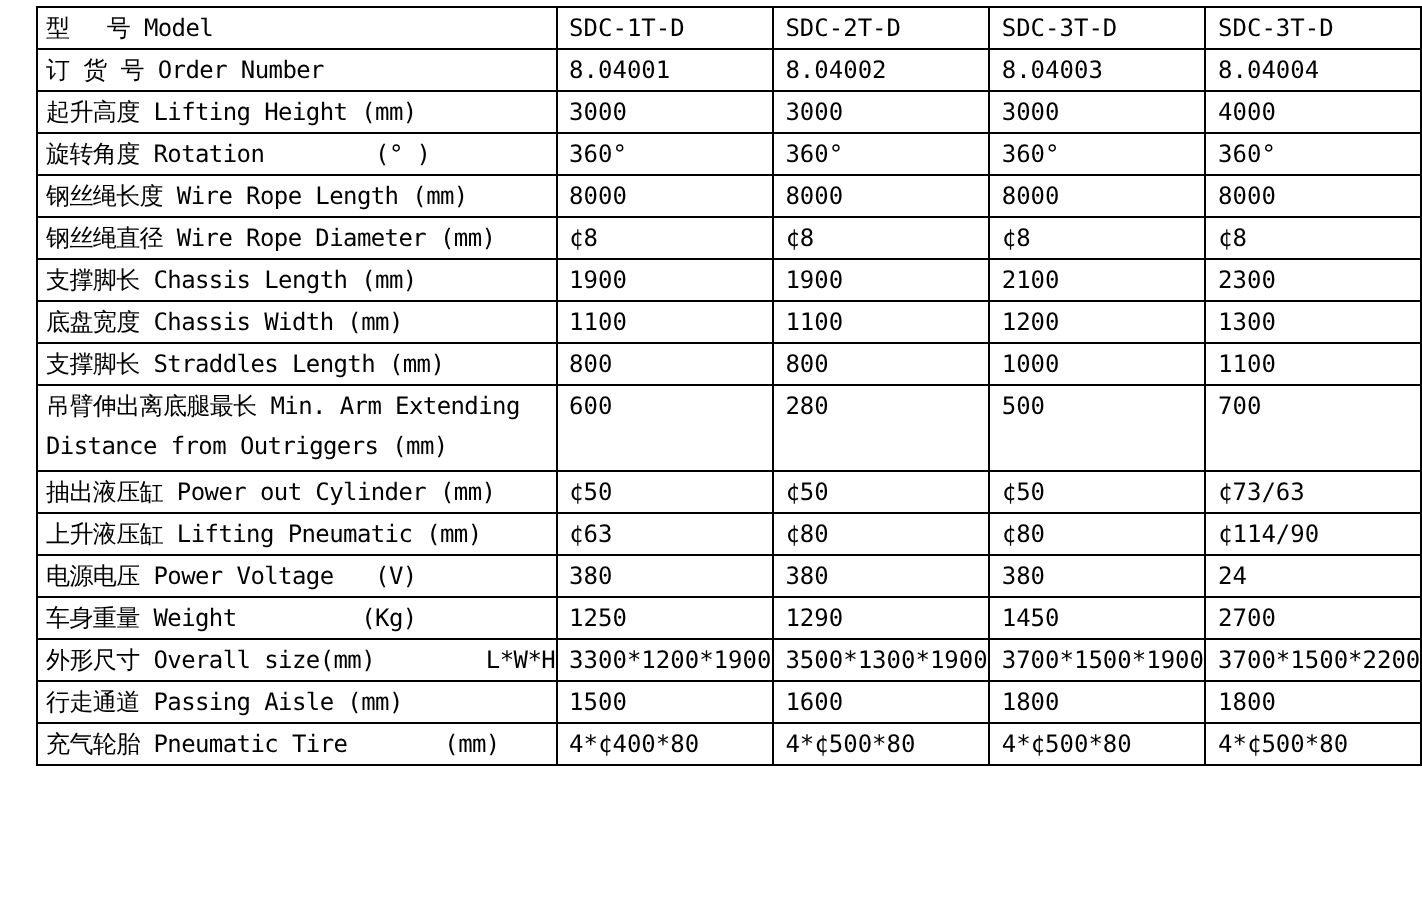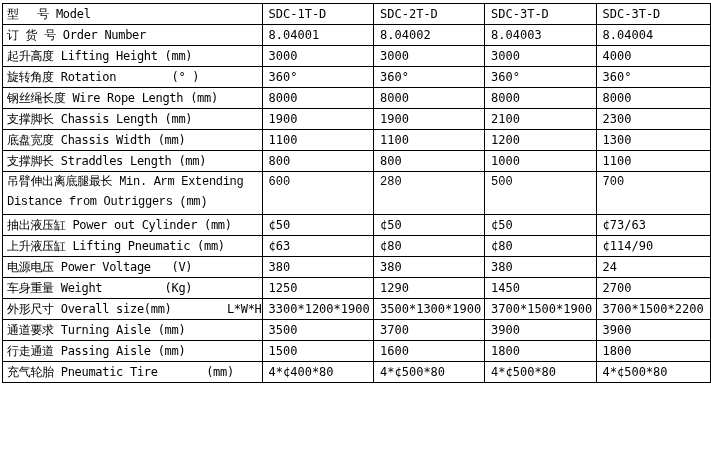--- a/index.html
+++ b/index.html
@@ -12,40 +12,40 @@
   }
   .spec-wrap {
     position: absolute;
     left: 2px;
     top: 3px;
   }
   table.spec {
     border-collapse: collapse;
     table-layout: fixed;
     background: #ffffff;
+    margin-left: 16px;
   }
   table.spec td {
     border: 1px solid #000000;
     font-family: "DejaVu Sans Mono", "Liberation Mono", monospace;
     font-size: 12px;
     line-height: 20px;
     color: #000000;
     white-space: pre;
     overflow: hidden;
     vertical-align: top;
     padding: 0 0 0 6px;
     height: 20px;
   }
   table.spec td.label-cell {
     padding-left: 4px;
     letter-spacing: -0.3px;
   }
   table.spec tr.double td {
     height: 42px;
-    font-family: Liberation Mono, monospace;
   }
   col.c-label { width: 241px; }
   col.c-v1 { width: 115px; }
   col.c-v2 { width: 114px; }
   col.c-v3 { width: 115px; }
   col.c-v4 { width: 121px; }
 </style>
 </head>
 <body>
 
@@ -86,20 +86,27 @@
           <td>360°</td>
           <td>360°</td>
           <td>360°</td>
         </tr>
         <tr>
           <td class="label-cell">钢丝绳长度 Wire Rope Length (mm)</td>
           <td>8000</td>
           <td>8000</td>
           <td>8000</td>
           <td>8000</td>
+        </tr>
+        <tr>
+          <td class="label-cell">钢丝绳直径 Wire Rope Diameter (mm)</td>
+          <td>¢8</td>
+          <td>¢8</td>
+          <td>¢8</td>
+          <td>¢8</td>
         </tr>
         <tr>
           <td class="label-cell">支撑脚长 Chassis Length (mm)</td>
           <td>1900</td>
           <td>1900</td>
           <td>2100</td>
           <td>2300</td>
         </tr>
         <tr>
           <td class="label-cell">底盘宽度 Chassis Width (mm)</td>
@@ -152,27 +159,20 @@
           <td>2700</td>
         </tr>
         <tr>
           <td class="label-cell">外形尺寸 Overall size(mm)        L*W*H</td>
           <td>3300*1200*1900</td>
           <td>3500*1300*1900</td>
           <td>3700*1500*1900</td>
           <td>3700*1500*2200</td>
         </tr>
         <tr>
-          <td class="label-cell">通道要求 Turning Aisle (mm)</td>
-          <td>3500</td>
-          <td>3700</td>
-          <td>3900</td>
-          <td>3900</td>
-        </tr>
-        <tr>
           <td class="label-cell">行走通道 Passing Aisle (mm)</td>
           <td>1500</td>
           <td>1600</td>
           <td>1800</td>
           <td>1800</td>
         </tr>
         <tr>
           <td class="label-cell">充气轮胎 Pneumatic Tire       (mm)</td>
           <td>4*¢400*80</td>
           <td>4*¢500*80</td>

